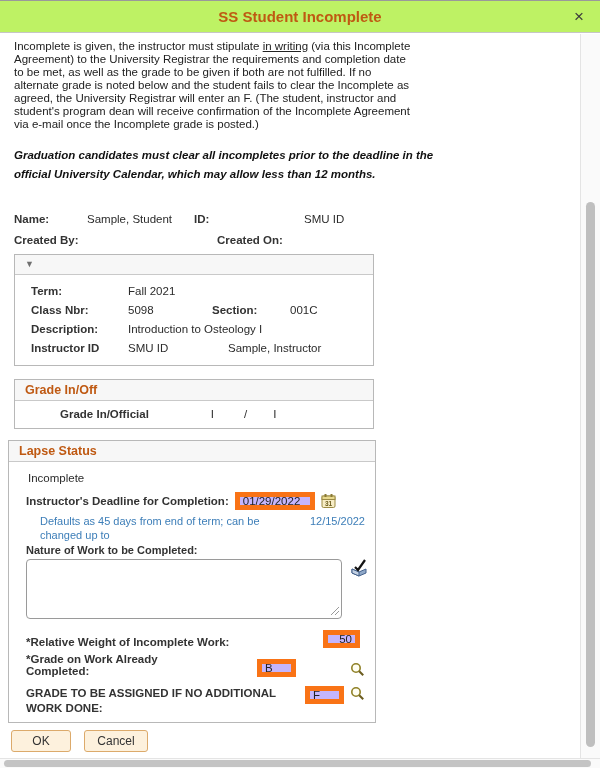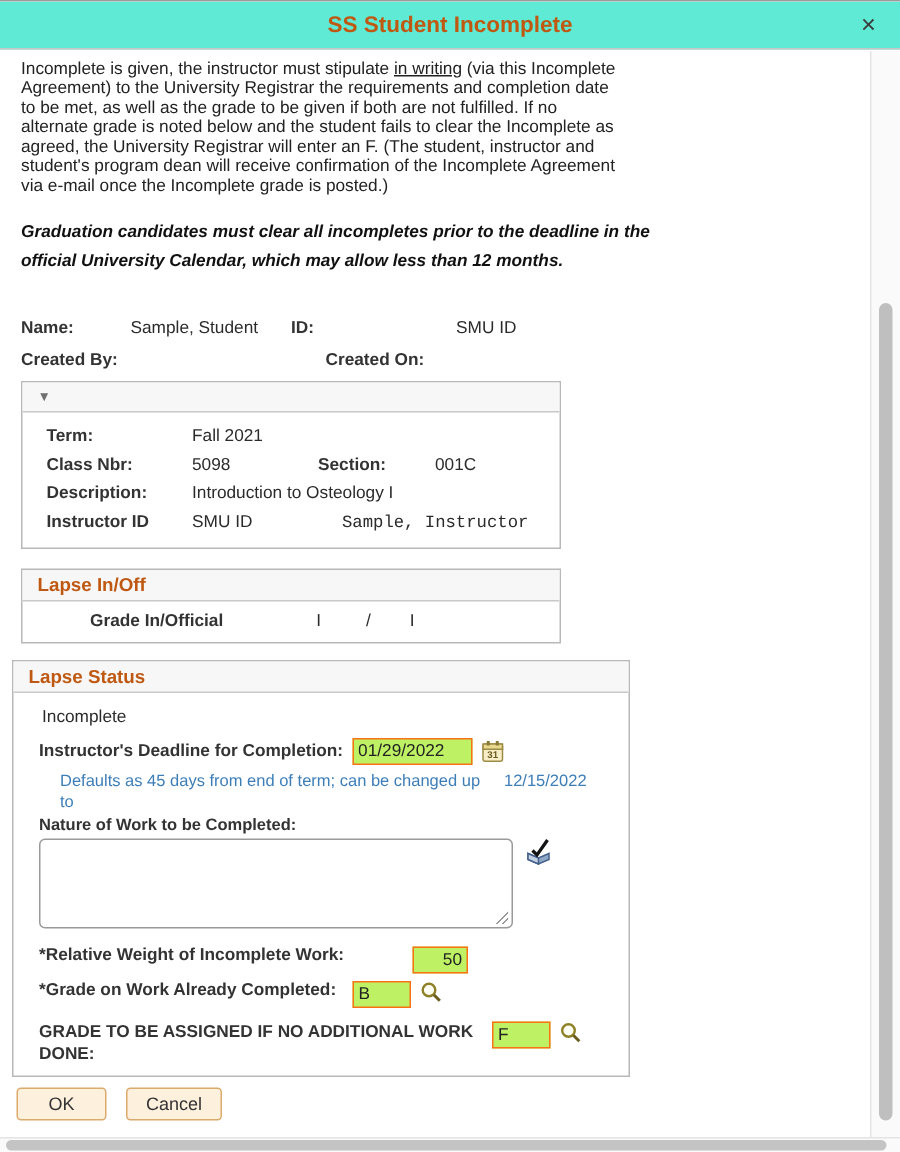--- a/index.html
+++ b/index.html
@@ -10,21 +10,21 @@
     --scrollbar-thumb:#bfbfbf;
   }
   *{box-sizing:border-box;}
   html,body{margin:0;padding:0;}
   body{
     width:600px;height:768px;overflow:hidden;position:relative;
     font-family:"Liberation Sans",sans-serif;color:#2b2b2b;background:#fff;
     border-top:1px solid #9a9a9a;
   }
   .modal-header{
-    position:relative;height:32px;background:#5eead4;
+    position:relative;height:32px;background:#bef264;
     border-bottom:1px solid #c6c6c6;
     display:flex;align-items:center;justify-content:center;
   }
   .modal-header h1{
     margin:0;font-size:15px;font-weight:bold;color:var(--accent);
   }
   .close{
     position:absolute;right:12px;top:5px;border:none;background:none;
     font-size:17px;color:#3c3c3c;cursor:pointer;padding:2px 4px;line-height:1;
   }
@@ -51,51 +51,51 @@
   }
   .gb-title{color:var(--accent);font-weight:bold;font-size:12.5px;}
   .collapse{
     font-size:9px;color:#707070;margin-right:9px;cursor:pointer;line-height:1;
     background:none;border:none;padding:0;
   }
   .classbox{width:360px;margin-top:4px;}
   .cs-body{padding:7px 0 7px 16px;font-size:11.5px;}
   .cs-grid{display:grid;grid-template-columns:97px 84px 78px 1fr;line-height:19px;}
   .cs-span2{grid-column:2 / span 3;}
-  .cs-indent{padding-left:16px;font-family:Liberation Mono, monospace;}
+  .cs-indent{padding-left:16px;}
   .gradebox{width:360px;margin-top:13px;}
   .gio-row{display:flex;align-items:center;padding:7px 0 8px 45px;font-size:11.5px;}
   .gio-v1{margin-left:62px;} .gio-sep{margin-left:30px;} .gio-v2{margin-left:26px;}
-  .lapsebox{width:412px;margin-top:11px;margin-left:-6px;}
+  .lapsebox{width:368px;margin-top:11px;margin-left:-6px;}
   .ls-body{padding:6px 10px 6px 17px;font-size:11.5px;}
   .ls-status{margin:4px 0 8px 2px;}
   .fld-row{display:flex;align-items:center;margin-top:3px;}
   .fld-row .lbl{font-size:11.5px;}
   input[type="text"]{
     font-family:"Liberation Sans",sans-serif;font-size:11.5px;
-    border:1px solid #f97316;height:18px;padding:1px 3px;background:#bef264;color:#222;
+    border:5px solid #f97316;height:18px;padding:1px 3px;background:#c4b5fd;color:#222;
   }
   .date-input{width:80px;margin-left:6px;}
   .icon-btn{background:none;border:none;padding:0;margin-left:6px;cursor:pointer;line-height:0;}
   .hint-row{display:flex;margin-top:4px;color:var(--hint-blue);font-size:11px;line-height:14px;}
   .hint-text{width:296px;padding-left:14px;}
   .hint-date{margin-left:14px;}
   .nature-lbl{margin-top:2px;font-weight:bold;color:#333;font-size:11px;}
   .ta-wrap{position:relative;width:316px;margin-top:3px;}
   textarea{
     width:316px;height:60px;border:1px solid #9a9a9a;border-radius:4px;
     resize:none;font-family:"Liberation Sans",sans-serif;font-size:11.5px;padding:3px 5px;
   }
   .resize-handle{
     position:absolute;right:3px;bottom:6px;width:10px;height:10px;
     background:repeating-linear-gradient(135deg,transparent 0 2px,#9a9a9a 2px 3px);
     clip-path:polygon(100% 0,100% 100%,0 100%);cursor:nwse-resize;
   }
   .spell{position:absolute;right:-27px;top:0;}
-  .num-row{display:flex;align-items:flex-start;margin-top:9px;}
+  .num-row{display:flex;align-items:flex-end;margin-top:9px;gap:48px;}
   .num-row .lbl{width:209px;}
   .weight-input{width:37px;text-align:right;margin-left:40px;}
   .grade-input{width:39px;}
   .caps-row{display:flex;margin-top:9px;align-items:flex-start;}
   .caps-lbl{width:302px;font-weight:bold;font-size:11.5px;line-height:15px;color:#333;}
   .btn-row{display:flex;gap:13px;margin-top:7px;margin-left:-3px;}
   .btn{
     background:var(--button-bg);border:1px solid var(--button-border);
     border-radius:3px;font-family:"Liberation Sans",sans-serif;
     font-size:12px;color:#333;padding:3px 0;cursor:pointer;
@@ -165,21 +165,21 @@
       <div class="cs-grid">
         <span class="lbl">Instructor ID</span>
         <span>SMU ID</span>
         <span class="cs-indent" style="grid-column:3 / span 2;">Sample, Instructor</span>
       </div>
     </div>
   </div>
 
   <div class="groupbox gradebox">
     <div class="gb-head">
-      <span class="gb-title">Lapse In/Off</span>
+      <span class="gb-title">Grade In/Off</span>
     </div>
     <div class="gio-row">
       <span class="lbl">Grade In/Official</span>
       <span class="gio-v1">I</span>
       <span class="gio-sep">/</span>
       <span class="gio-v2">I</span>
     </div>
   </div>
 
   <div class="groupbox lapsebox">

